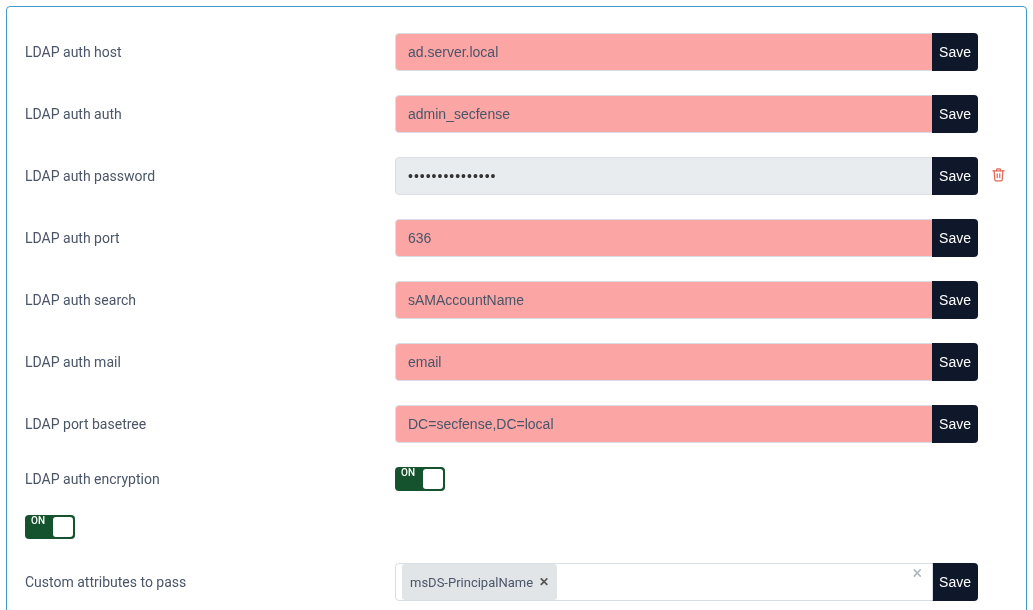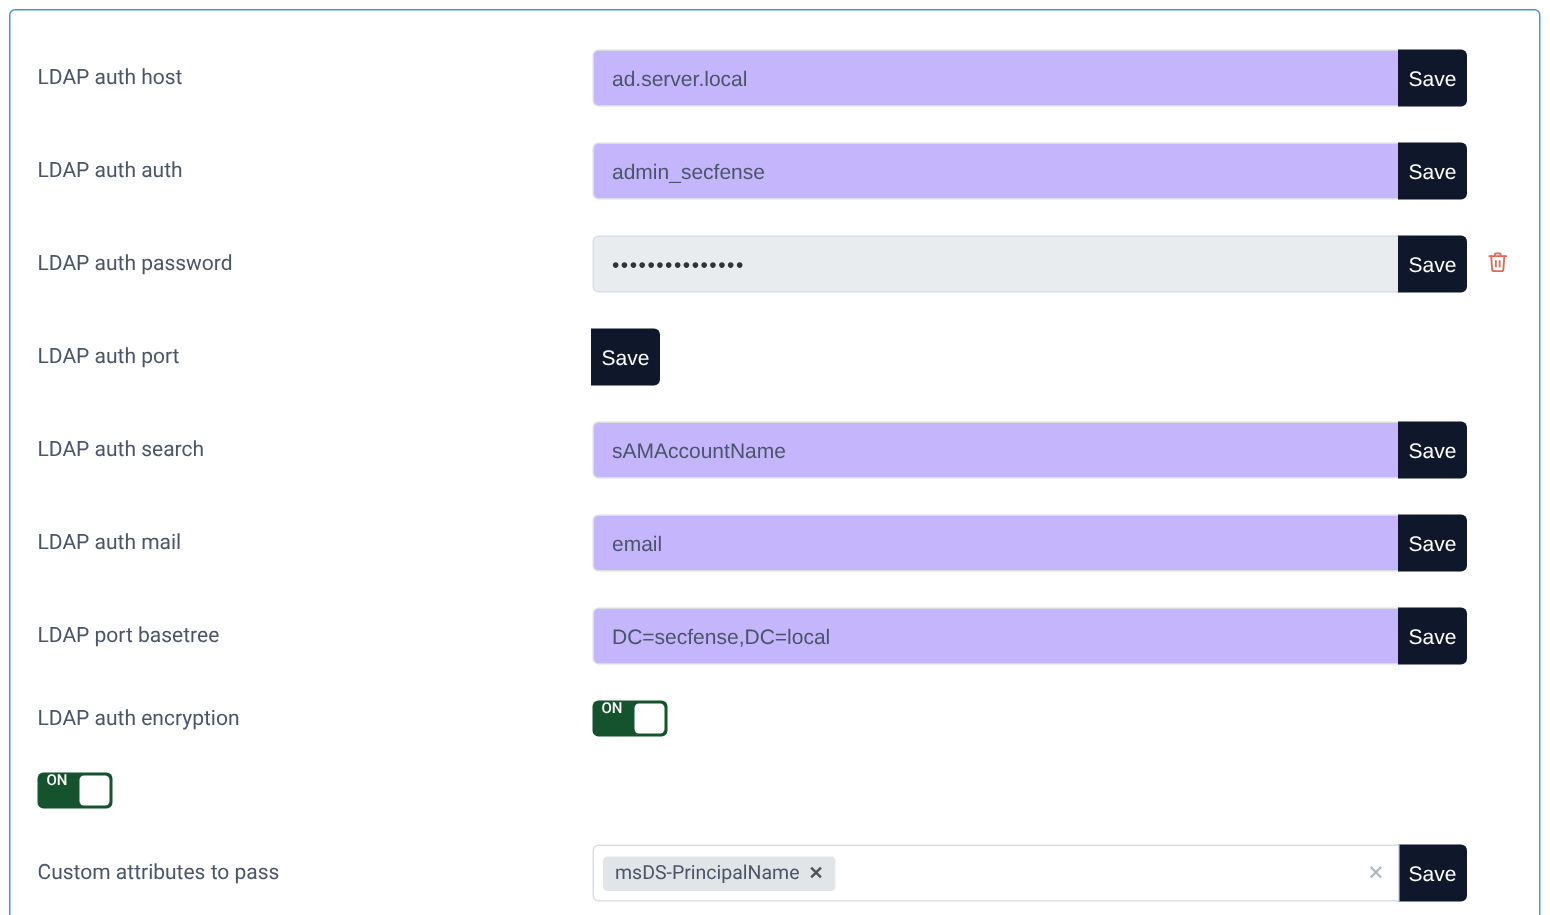--- a/index.html
+++ b/index.html
@@ -35,21 +35,21 @@
       gap: 0;
     }
     .input {
       flex: 1;
       height: 38px;
       padding: 8px 12px;
       border: 1px solid #d9dee3;
       border-radius: 4px 0 0 4px;
       font-size: 14px;
       color: #4a5568;
-      background: #c4b5fd;
+      background: #fca5a5;
       outline: none;
     }
     .input-pw {
       background: #e9ecef;
       color: #333;
       letter-spacing: 1px;
     }
     .save-btn {
       height: 38px;
       padding: 0 7px;
@@ -95,21 +95,20 @@
       height: 20px;
       background: #fff;
       border-radius: 3px;
     }
     .tag-input {
       flex: 1;
       height: 38px;
       border: 1px solid #d9dee3;
       border-radius: 4px 0 0 4px;
       display: flex;
-      align-items: center;
       padding: 0 6px;
       gap: 6px;
       position: relative;
     }
     .tag {
       display: inline-flex;
       align-items: center;
       background: #e2e5e8;
       border-radius: 3px;
       padding: 4px 8px;
@@ -174,20 +173,21 @@
           <path d="M10 11v6M14 11v6"></path>
           <path d="M9 6V4a1 1 0 0 1 1-1h4a1 1 0 0 1 1 1v2"></path>
         </svg>
       </span>
     </div>
   </div>
 
   <div class="row">
     <div class="label">LDAP auth port</div>
     <div class="control-area">
+      <input class="input" type="text" value="636" style="">
       <button class="save-btn">Save</button>
     </div>
     <div class="spacer-after"></div>
   </div>
 
   <div class="row">
     <div class="label">LDAP auth search</div>
     <div class="control-area">
       <input class="input" type="text" value="sAMAccountName" style="">
       <button class="save-btn">Save</button>

